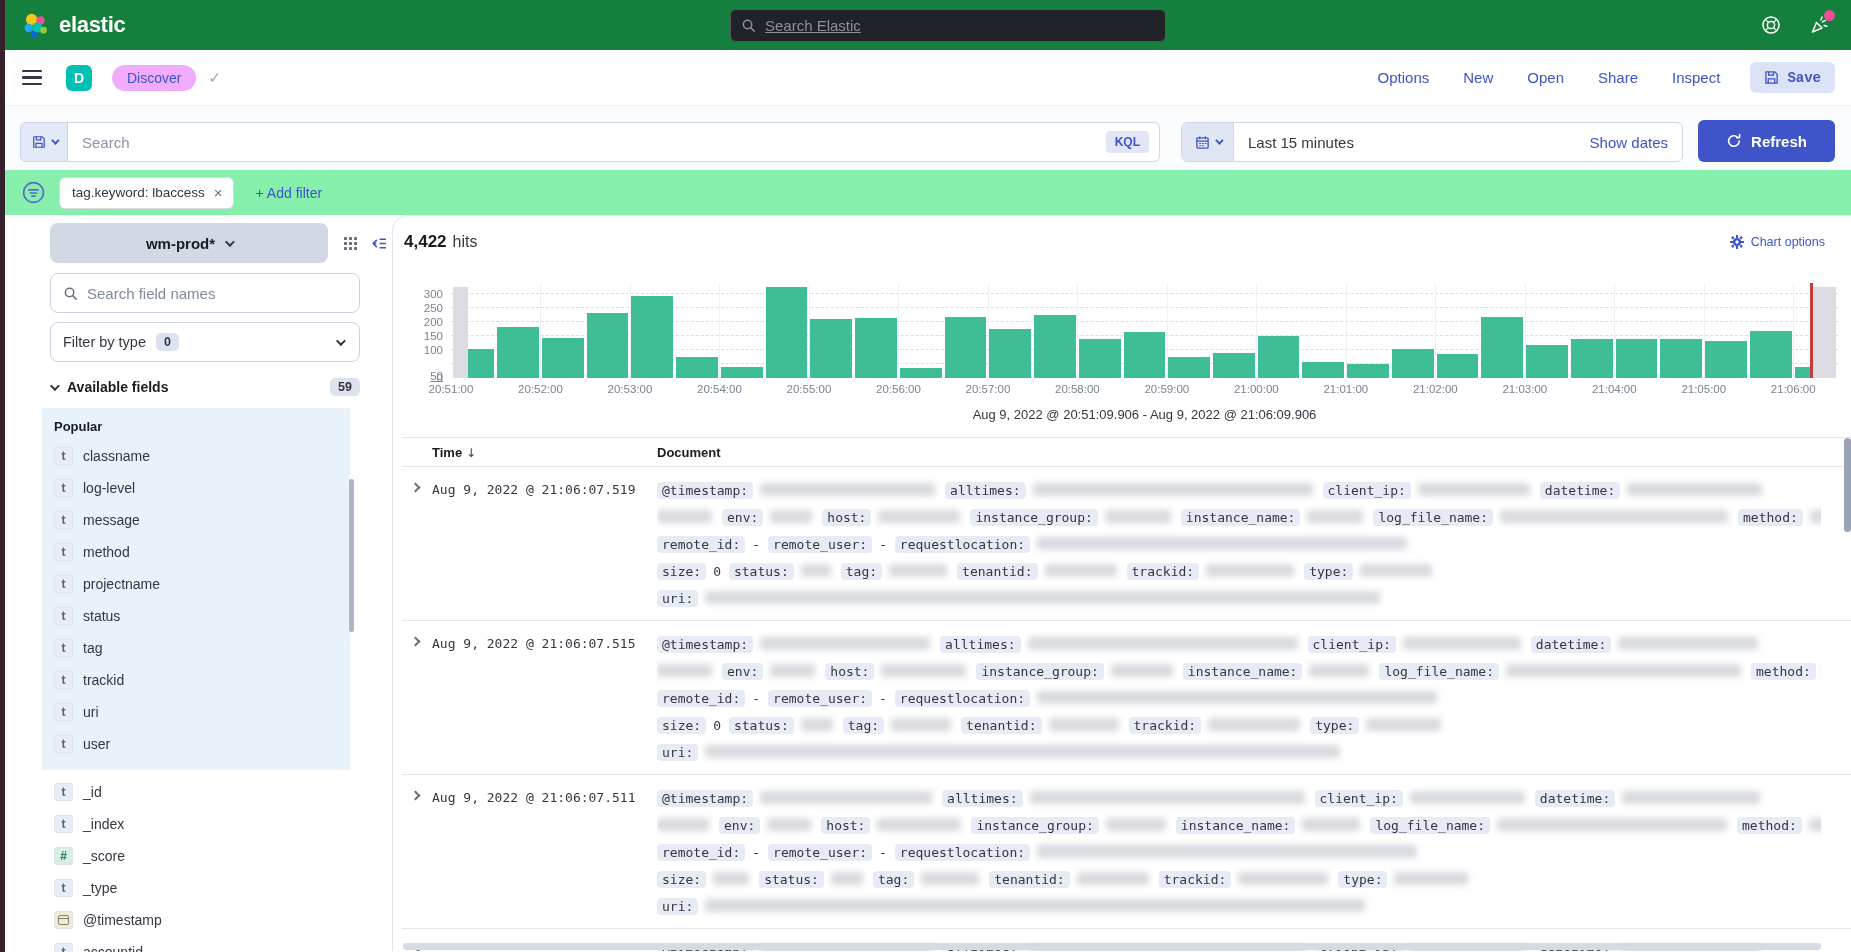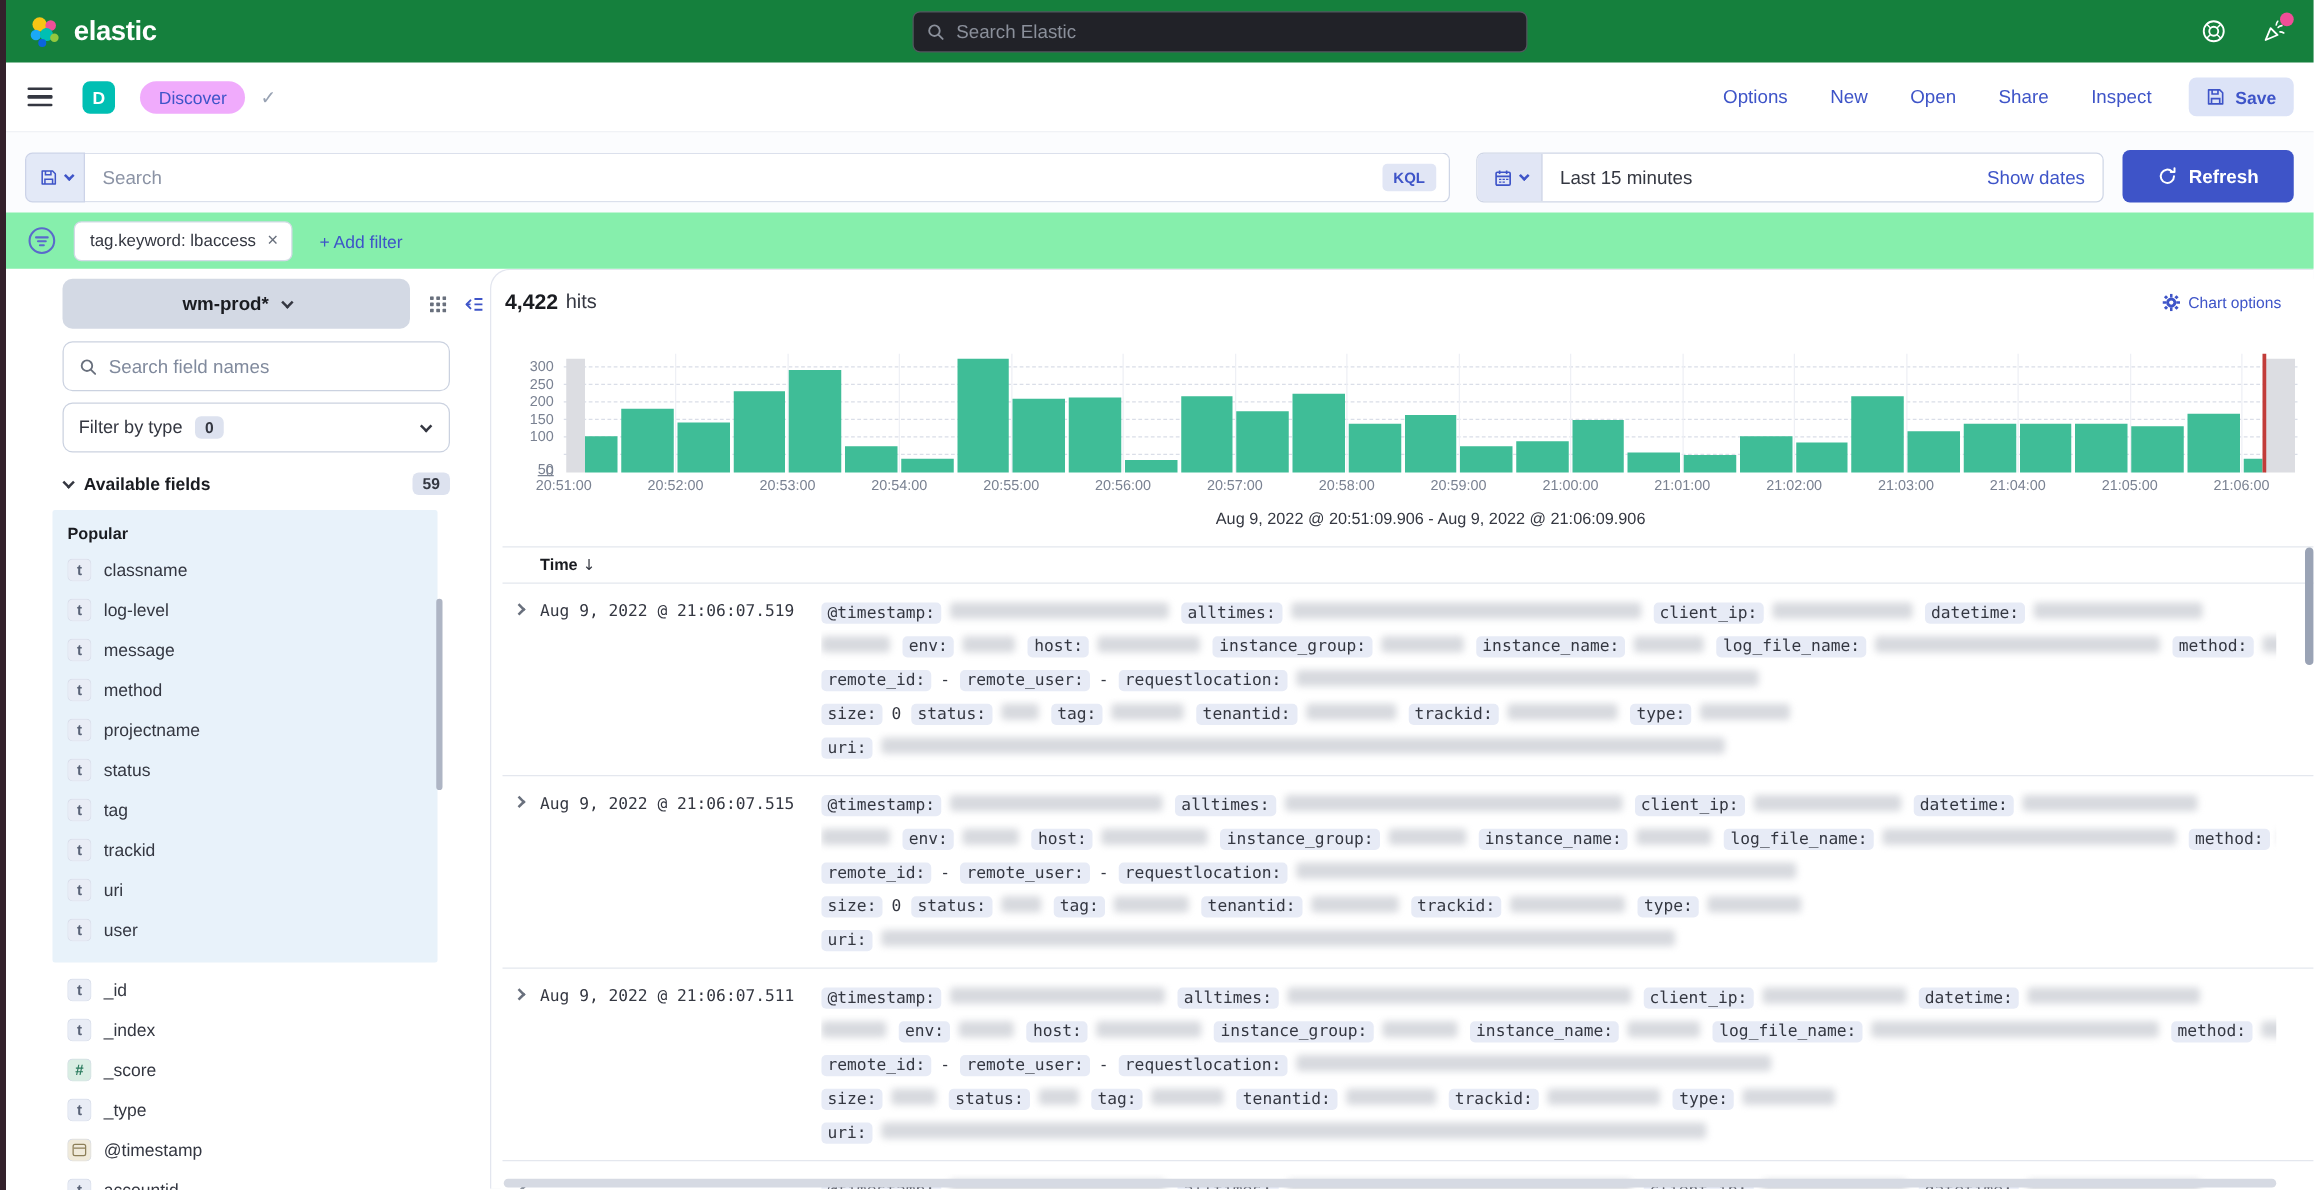--- a/index.html
+++ b/index.html
@@ -6,40 +6,40 @@
   html,body { width:1851px; height:952px; overflow:hidden; background:#fff;
     font-family:"Liberation Sans", sans-serif; color:#343741; }
   .mono { font-family:"DejaVu Sans Mono", monospace; }
 
   .left-strip { position:fixed; left:0; top:0; width:5px; height:952px; background:#33212b; z-index:60; }
 
   
   .top-bar { height:50px; background:#15803d; display:flex; align-items:center; padding:0 20px 0 22px; position:relative; }
   .logo-wrap { display:flex; align-items:center; gap:10px; }
   .logo-text { color:#fff; font-size:22px; font-weight:600; letter-spacing:-0.3px; }
-  .g-search { position:absolute; left:730px; top:9px; width:492px; height:33px; border:1px solid #53565f;
-    border-radius:6px; display:flex; align-items:center; padding:0 10px; gap:9px; color:#8b909b; background:#212228; }
+  .g-search { position:absolute; left:730px; top:9px; width:436px; height:33px; border:1px solid #53565f;
+    border-radius:6px; display:flex; align-items:center; padding:0 10px; gap:9px; color:#8b909b; background:#212228;text-decoration:underline; }
   .g-search .ph { font-size:15px; color:#8b909b; }
   .top-icons { margin-left:auto; display:flex; align-items:center; gap:24px; }
   .top-icon { position:relative; width:24px; height:24px; display:flex; align-items:center; justify-content:center; cursor:pointer; }
   .pink-dot { position:absolute; top:-3px; right:-4px; width:11px; height:11px; border-radius:50%; background:#f04e98; }
 
   
   .crumb-bar { height:56px; display:flex; align-items:center; padding:0 16px 0 22px; border-bottom:1px solid #eceef3; background:#fff; }
   .burger { width:20px; display:flex; flex-direction:column; gap:4px; cursor:pointer; }
   .burger i { display:block; height:2.5px; background:#343741; border-radius:1px; }
   .app-badge { width:26px; height:26px; border-radius:6px; background:#00bfb3; color:#fff; font-weight:700; font-size:14px;
     display:flex; align-items:center; justify-content:center; margin-left:24px; }
   .crumb-chip { margin-left:20px; background:#f0abfc; color:#3e54c8; font-size:14px; font-weight:400;
     padding:5px 15px; border-radius:14px; cursor:pointer; }
   .crumb-check { color:#98a2b3; font-size:15px; margin-left:12px; }
   .nav-links { margin-left:auto; display:flex; align-items:center; gap:34px; }
   .nav-link { color:#3e54c8; font-size:15px; cursor:pointer; }
   .save-btn { margin-left:30px; background:#dce3f7; border-radius:6px; height:31px; padding:0 14px;
-    display:flex; align-items:center; gap:8px; color:#3e54c8; font-size:14px; font-weight:600; cursor:pointer; }
+    display:flex; align-items:center; gap:8px; color:#3e54c8; font-size:14px; font-weight:600; cursor:pointer;font-family:Liberation Mono, monospace; }
 
   
   .query-row { height:64px; background:#fbfcfe; display:flex; align-items:flex-end; padding:0 16px 8px 20px; }
   .qbar { display:flex; height:40px; flex:1; }
   .saved-q { width:48px; background:#e3e9f7; border:1px solid #ccd3e8; border-radius:6px 0 0 6px;
     display:flex; align-items:center; justify-content:center; gap:5px; cursor:pointer; }
   .q-input { flex:1; background:#fff; border:1px solid #cfd6e6; border-left:none; border-radius:0 6px 6px 0;
     display:flex; align-items:center; padding:0 10px 0 14px; cursor:text; }
   .q-ph { color:#8b93a5; font-size:15px; }
   .kql-chip { margin-left:auto; background:#e1e6f5; color:#3e54c8; font-size:12px; font-weight:700;
@@ -541,20 +541,21 @@
         <div class="xtick" style="left: 96.7742%;">21:06:00</div>
       </div>
     <div class="chart-caption">Aug 9, 2022 @ 20:51:09.906 - Aug 9, 2022 @ 21:06:09.906</div>
 
     <div class="doc-table">
       <div class="thead">
         <div class="c-exp"></div>
         <div class="c-time">
           <span class="th">Time</span><span class="sort-arrow">↓</span>
         </div>
+        <div class="c-doc"><span class="th">Document</span></div>
       </div>
       <div id="rows">
           <div class="trow">
             <div class="c-exp">
               <span class="chev right"></span>
             </div>
             <div class="c-time mono time-val">Aug 9, 2022 @ 21:06:07.519</div>
             <div class="c-doc">
               <div class="doc-line"><span class="kbadge">@timestamp:</span><span class="blur" style="width: 175px;"></span><span class="kbadge">alltimes:</span><span class="blur" style="width: 280px;"></span><span class="kbadge">client_ip:</span><span class="blur" style="width: 112px;"></span><span class="kbadge">datetime:</span><span class="blur" style="width: 135px;"></span></div>
               <div class="doc-line"><span class="blur" style="width: 55px;"></span><span class="kbadge">env:</span><span class="blur" style="width: 42px;"></span><span class="kbadge">host:</span><span class="blur" style="width: 82px;"></span><span class="kbadge">instance_group:</span><span class="blur" style="width: 66px;"></span><span class="kbadge">instance_name:</span><span class="blur" style="width: 56px;"></span><span class="kbadge">log_file_name:</span><span class="blur" style="width: 228px;"></span><span class="kbadge">method:</span><span class="blur" style="width: 88px;"></span></div>

